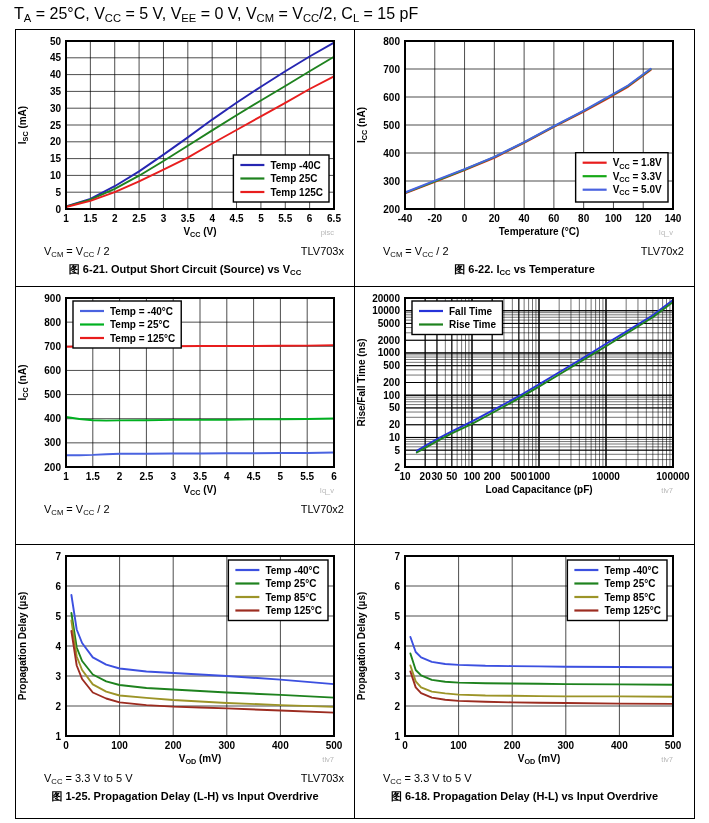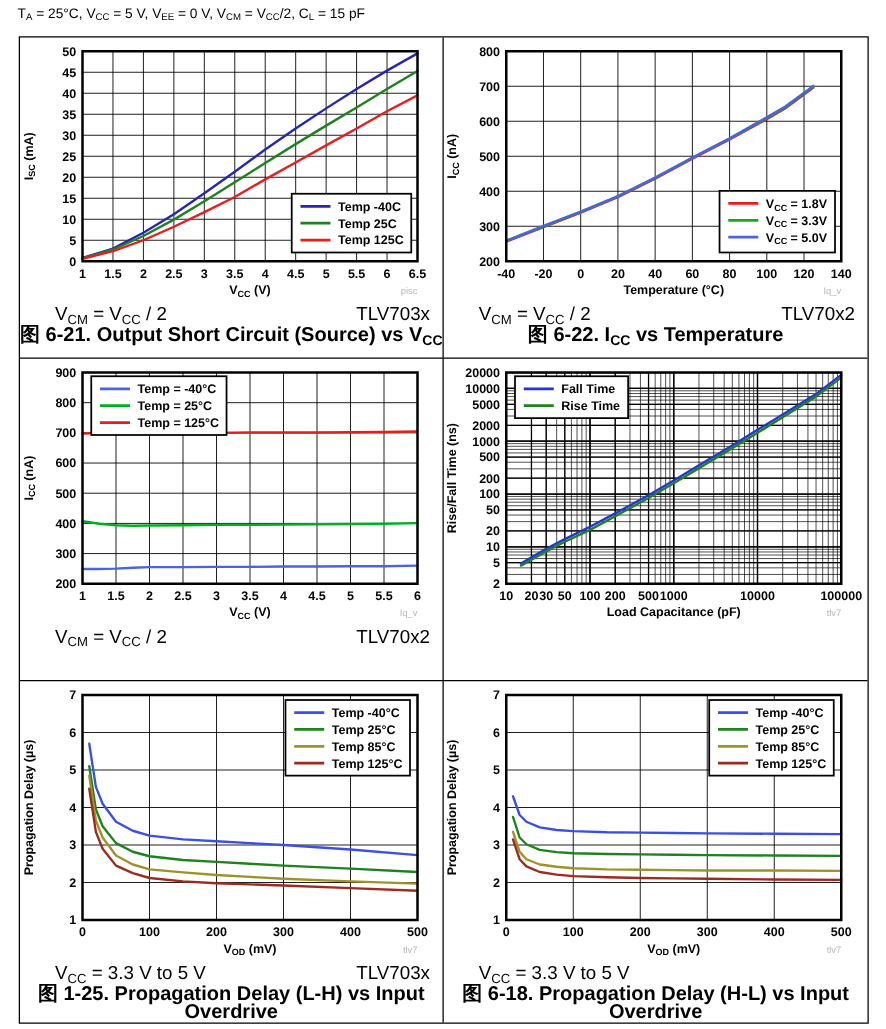--- a/index.html
+++ b/index.html
@@ -1,26 +1,26 @@
 <!DOCTYPE html>
 <html><head>
 <meta charset="utf-8">
 <style>
   html,body{margin:0;padding:0;background:#fff}
   body{width:709px;height:823px;overflow:hidden;font-family:"Liberation Sans",sans-serif;color:#000;position:relative}
   sub{font-size:70%;vertical-align:-0.3em;line-height:0}
-  .cond-header{position:absolute;left:14px;top:5px;font-size:11px;white-space:nowrap}
+  .cond-header{position:absolute;left:14px;top:5px;font-size:16px;white-space:nowrap}
   .chart-grid{position:absolute;left:15px;top:29px;width:678px;border:1px solid #000;display:grid;grid-template-columns:339px 339px;grid-template-rows:257px 258px 273px}
   .panel{box-sizing:border-box;border-right:1px solid #000;border-bottom:1px solid #000;overflow:hidden}
   .panel:nth-child(2n){border-right:none}
   .panel:nth-child(5),.panel:nth-child(6){border-bottom:none}
   .panel svg{display:block;margin:3px 0 0 0}
   .panel svg text{font-family:"Liberation Sans",sans-serif}
-  .footer-row{display:flex;justify-content:space-between;align-items:baseline;padding:1px 10px 0 28px;font-size:15px;line-height:15px}
-  .caption{text-align:center;font-weight:bold;font-size:16px;margin-top:3px;line-height:14px}
+  .footer-row{display:flex;justify-content:space-between;align-items:baseline;padding:1px 10px 0 28px;font-size:11px;line-height:15px}
+  .caption{text-align:center;font-weight:bold;font-size:11px;margin-top:3px;line-height:14px}
 </style>
 </head>
 <body>
 
 <div class="cond-header">T<sub>A</sub> = 25°C, V<sub>CC</sub> = 5 V, V<sub>EE</sub> = 0 V, V<sub>CM</sub> = V<sub>CC</sub>/2, C<sub>L</sub> = 15 pF</div>
 
 <div class="chart-grid">
 
   <section class="panel">
     <svg width="338" height="210" viewBox="0 0 338 210">

